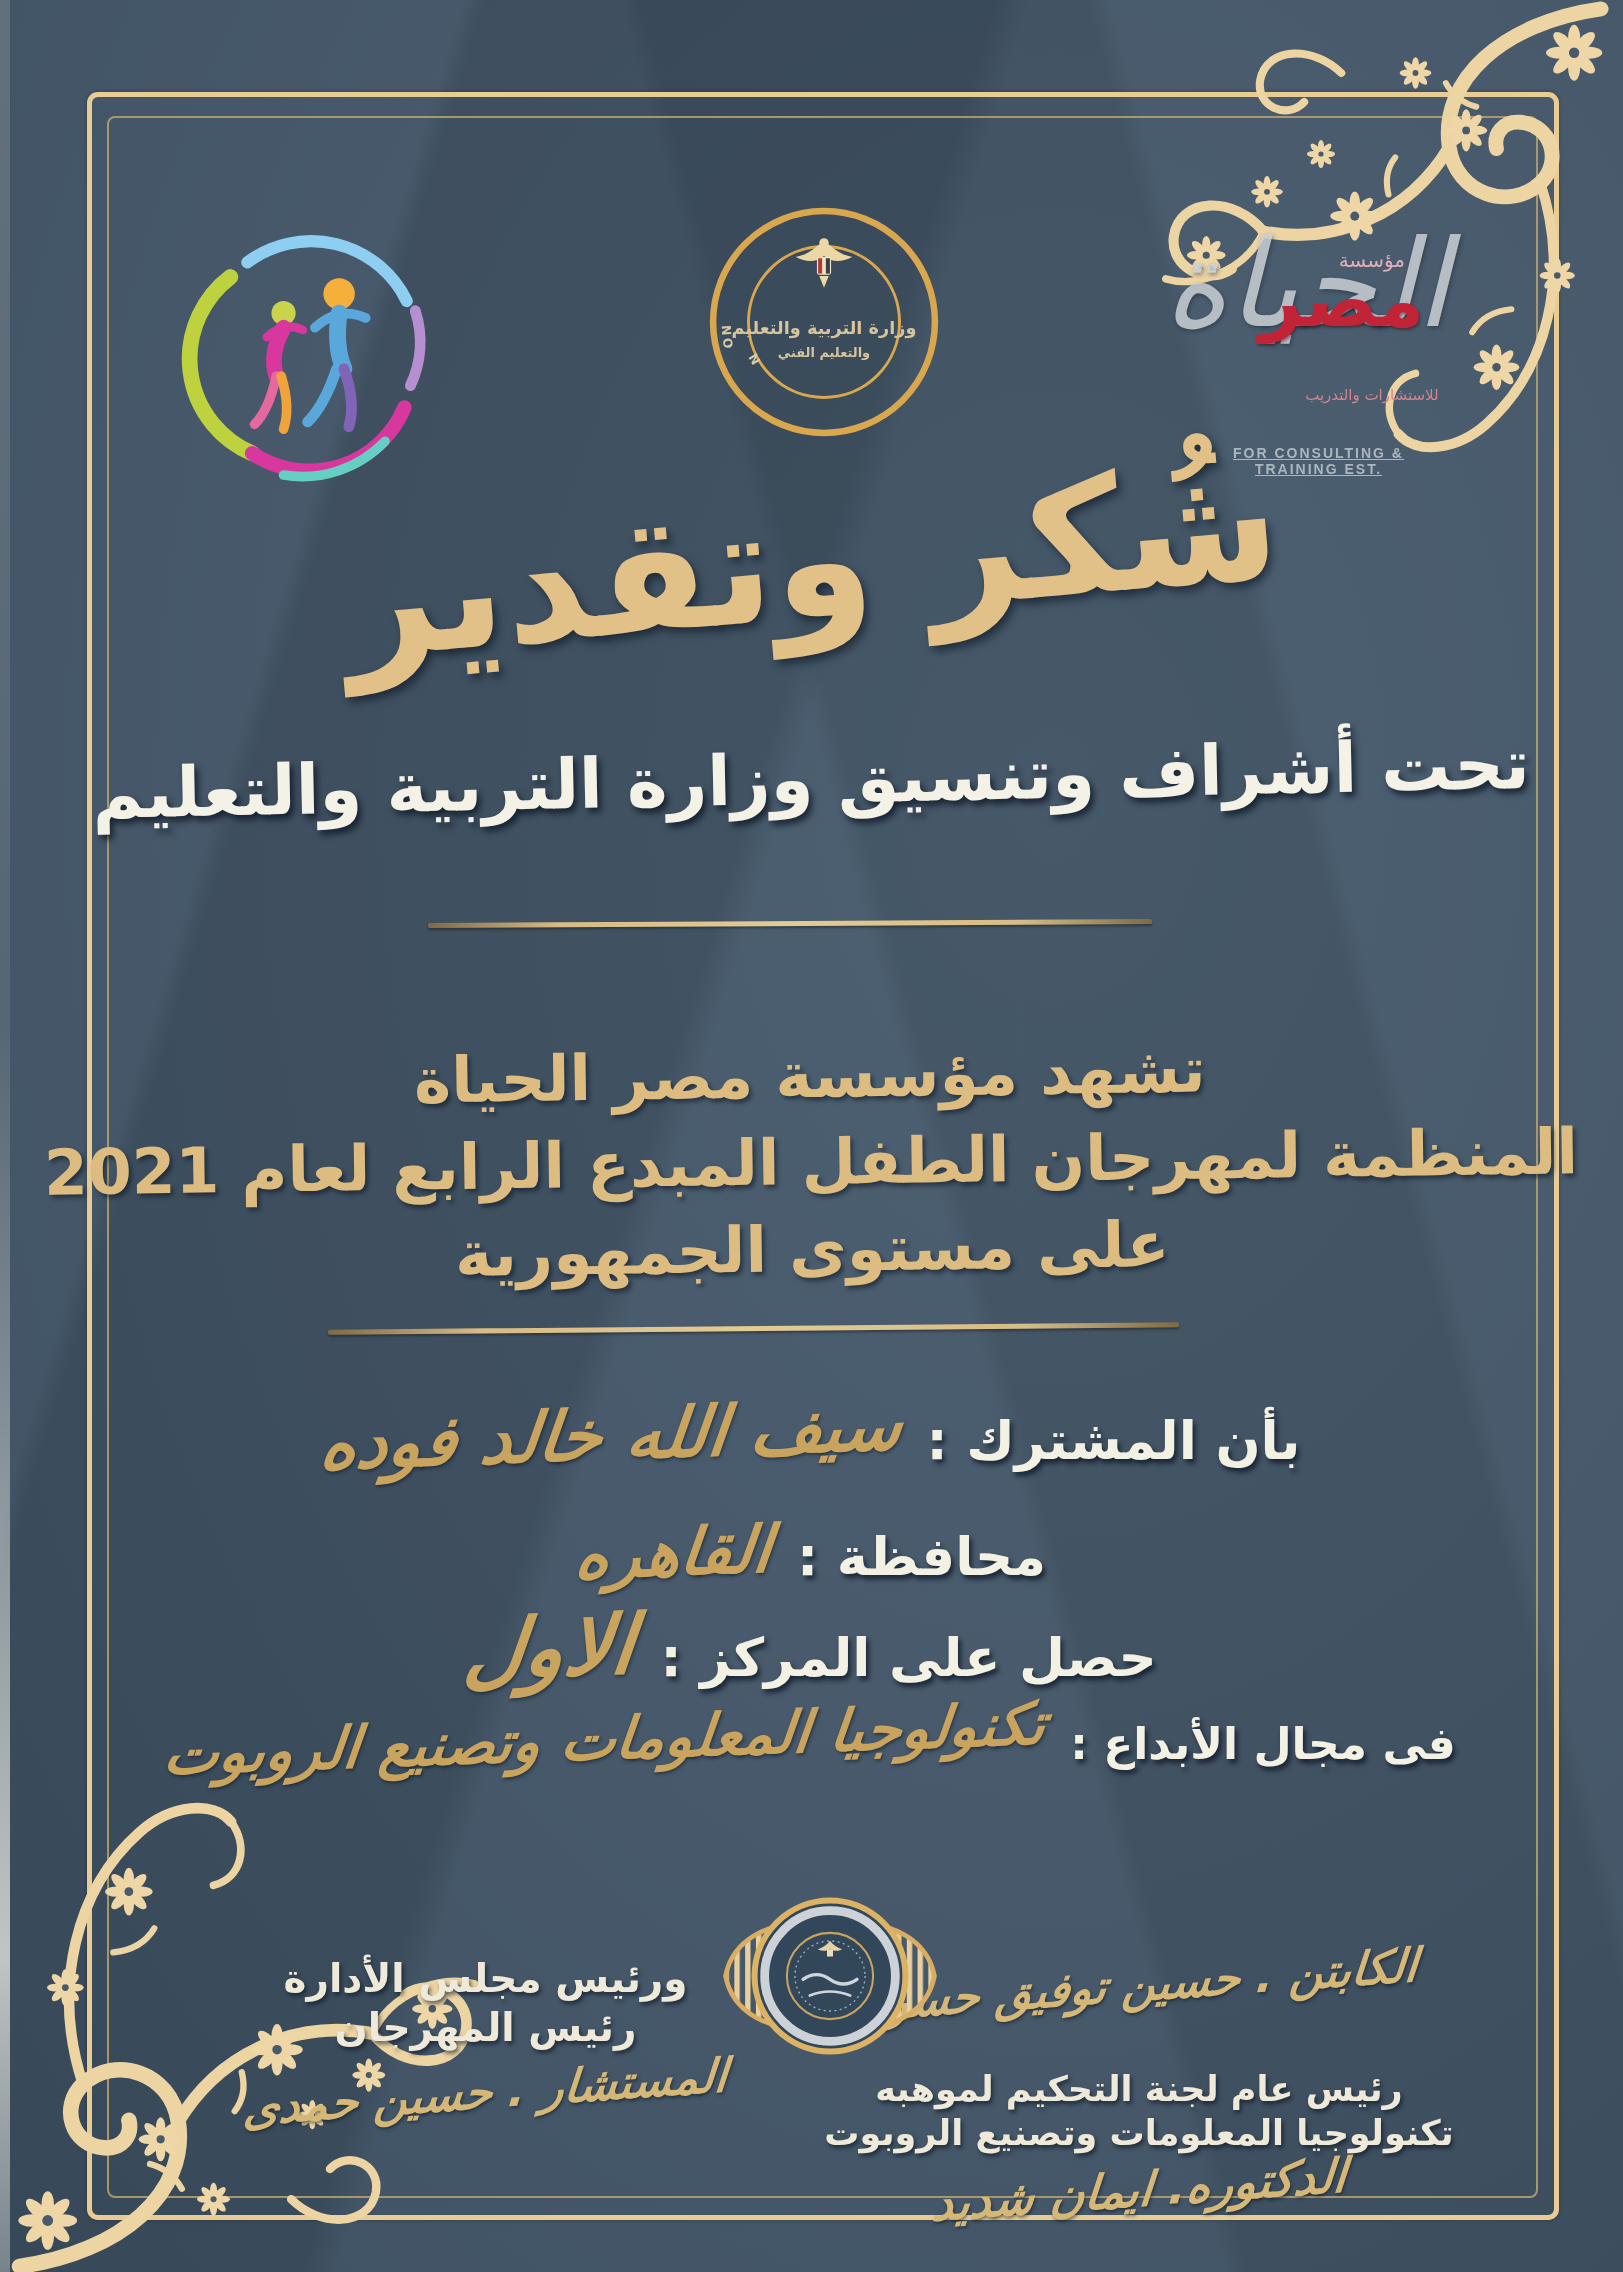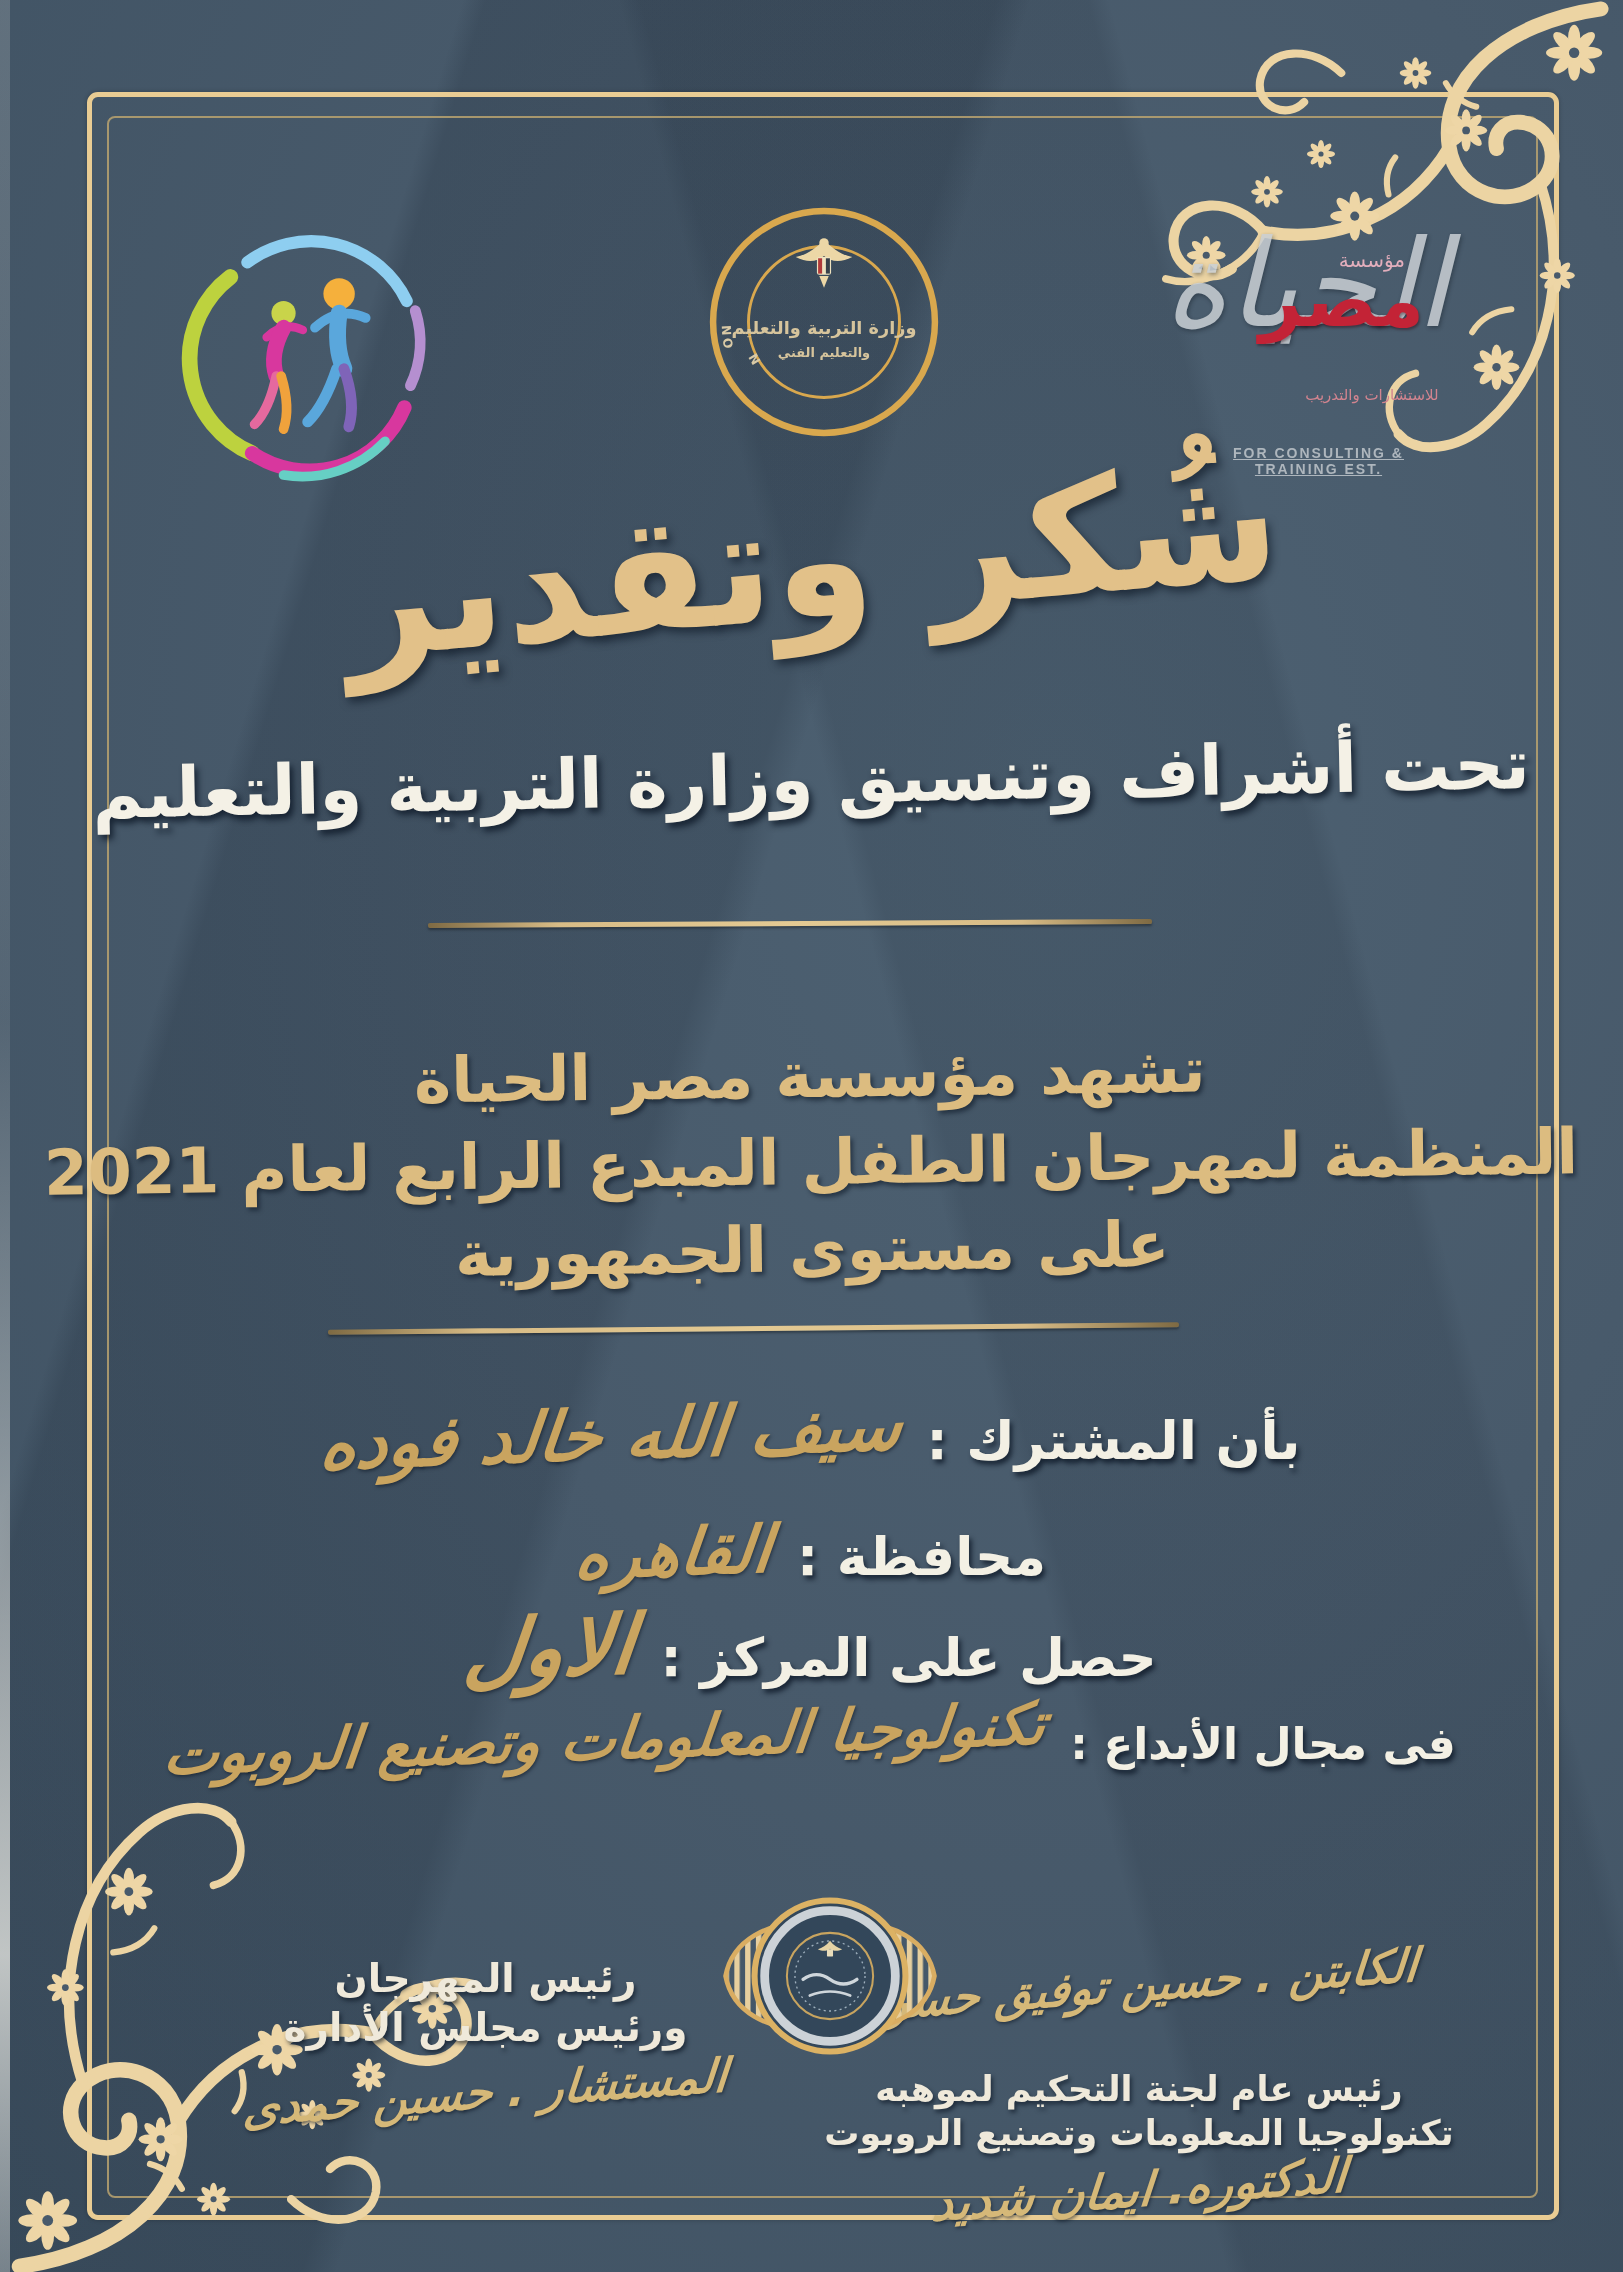--- a/index.html
+++ b/index.html
@@ -227,22 +227,22 @@
   <div class="abs field f3">
     <span class="flabel">حصل على المركز :</span>
     <span class="fvalue">الاول</span>
   </div>
   <div class="abs field f4">
     <span class="flabel">فى مجال الأبداع :</span>
     <span class="fvalue">تكنولوجيا المعلومات وتصنيع الروبوت</span>
   </div>
 
   <div class="abs sig sig-left">
+    <div class="t">ورئيس مجلس الأدارة</div>
     <div class="t">رئيس المهرجان</div>
-    <div class="t">ورئيس مجلس الأدارة</div>
     <div><span class="n">المستشار . حسين حمدى</span></div>
   </div>
 
   <div class="abs sig sig-right">
     <div><span class="n">الكابتن . حسين توفيق حسن</span></div>
   </div>
 
   <div class="abs sig sig-right2">
     <div class="t">رئيس عام لجنة التحكيم لموهبه</div>
     <div class="t">تكنولوجيا المعلومات وتصنيع الروبوت</div>

